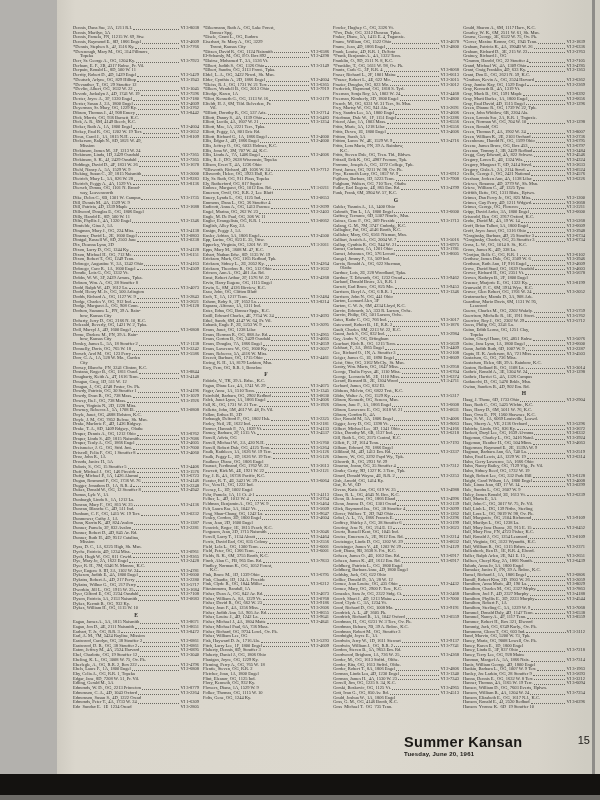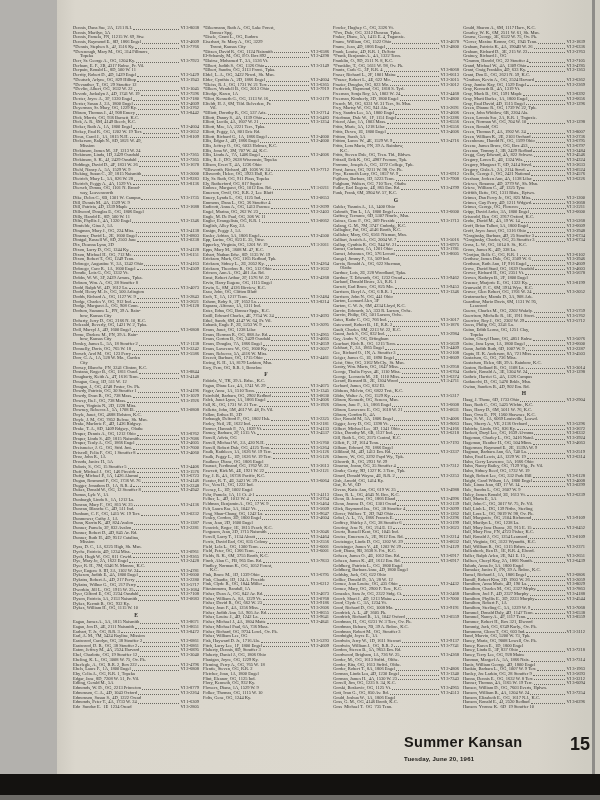--- a/index.html
+++ b/index.html
@@ -17,21 +17,21 @@
   .ln{display:flex;align-items:flex-end;white-space:nowrap;overflow:hidden;
       font-size:4.5px;line-height:4.72px;color:#33312e;letter-spacing:0;}
   .ln .t{white-space:pre;}
   .ln .dots{flex:1;min-width:2px;border-bottom:1px dotted #6b6962;margin:0 1px 1px 1px;}
   .ln .p{white-space:pre;}
   .cont .t{padding-left:7px;}
   .sect{text-align:center;font-weight:bold;font-size:5.5px;line-height:9px;color:#2c2a27;}
   .masthead{position:absolute;left:347px;top:734px;width:186px;font-family:"Liberation Sans",sans-serif;color:#1b1916;}
   .mast-row{display:flex;justify-content:space-between;align-items:flex-start;}
   .mast-title{font-weight:bold;font-size:14.5px;letter-spacing:.3px;}
-  .mast-page{font-weight:bold;font-size:18px;}
+  .mast-page{font-weight:normal;font-size:11px;}
   .mast-date{font-weight:bold;font-size:6px;margin-top:1px;letter-spacing:.2px;}
 </style>
 </head>
 <body>
 
 <div class="page">
   <div class="col c1">
       <div class="ln">
         <span class="t">Dennis, Dana Sue, 2A, 1211 R.I.</span>
         <span class="dots"></span>

